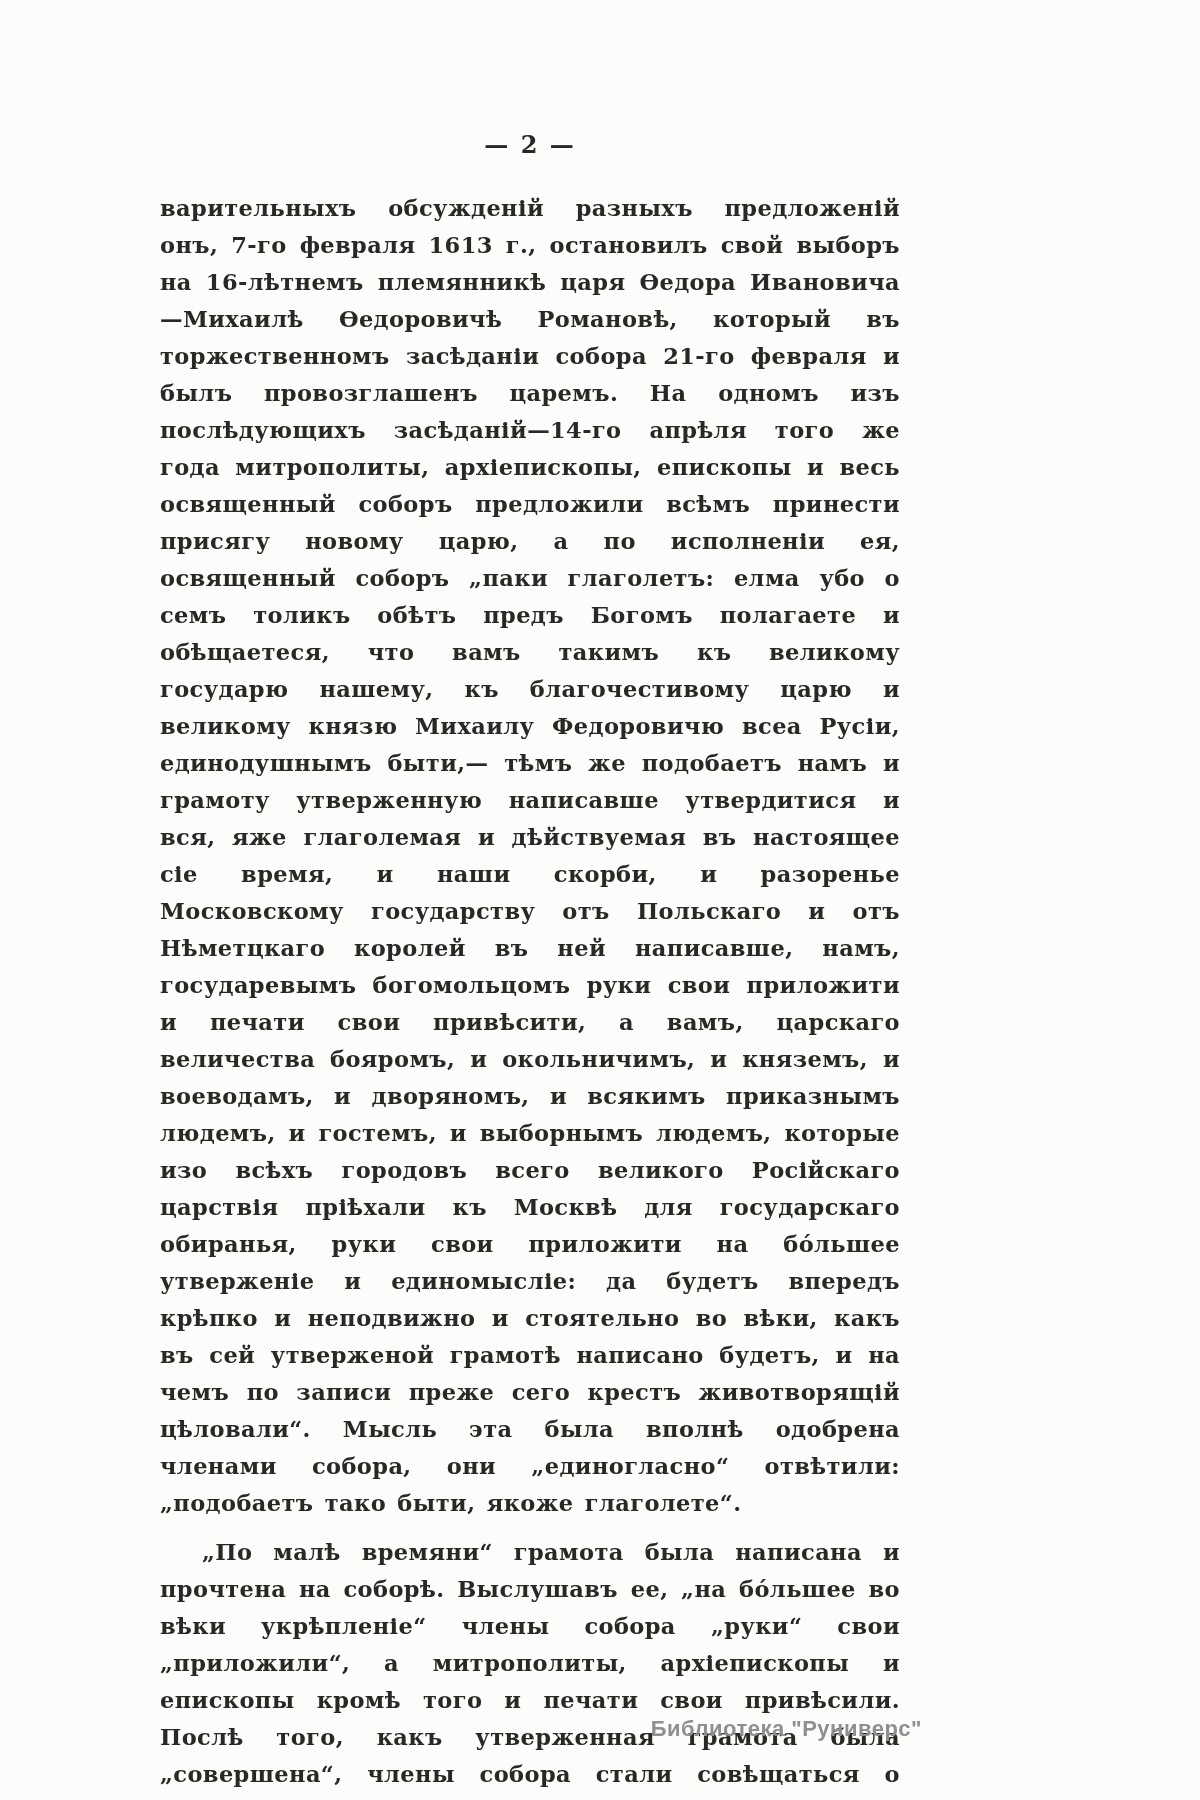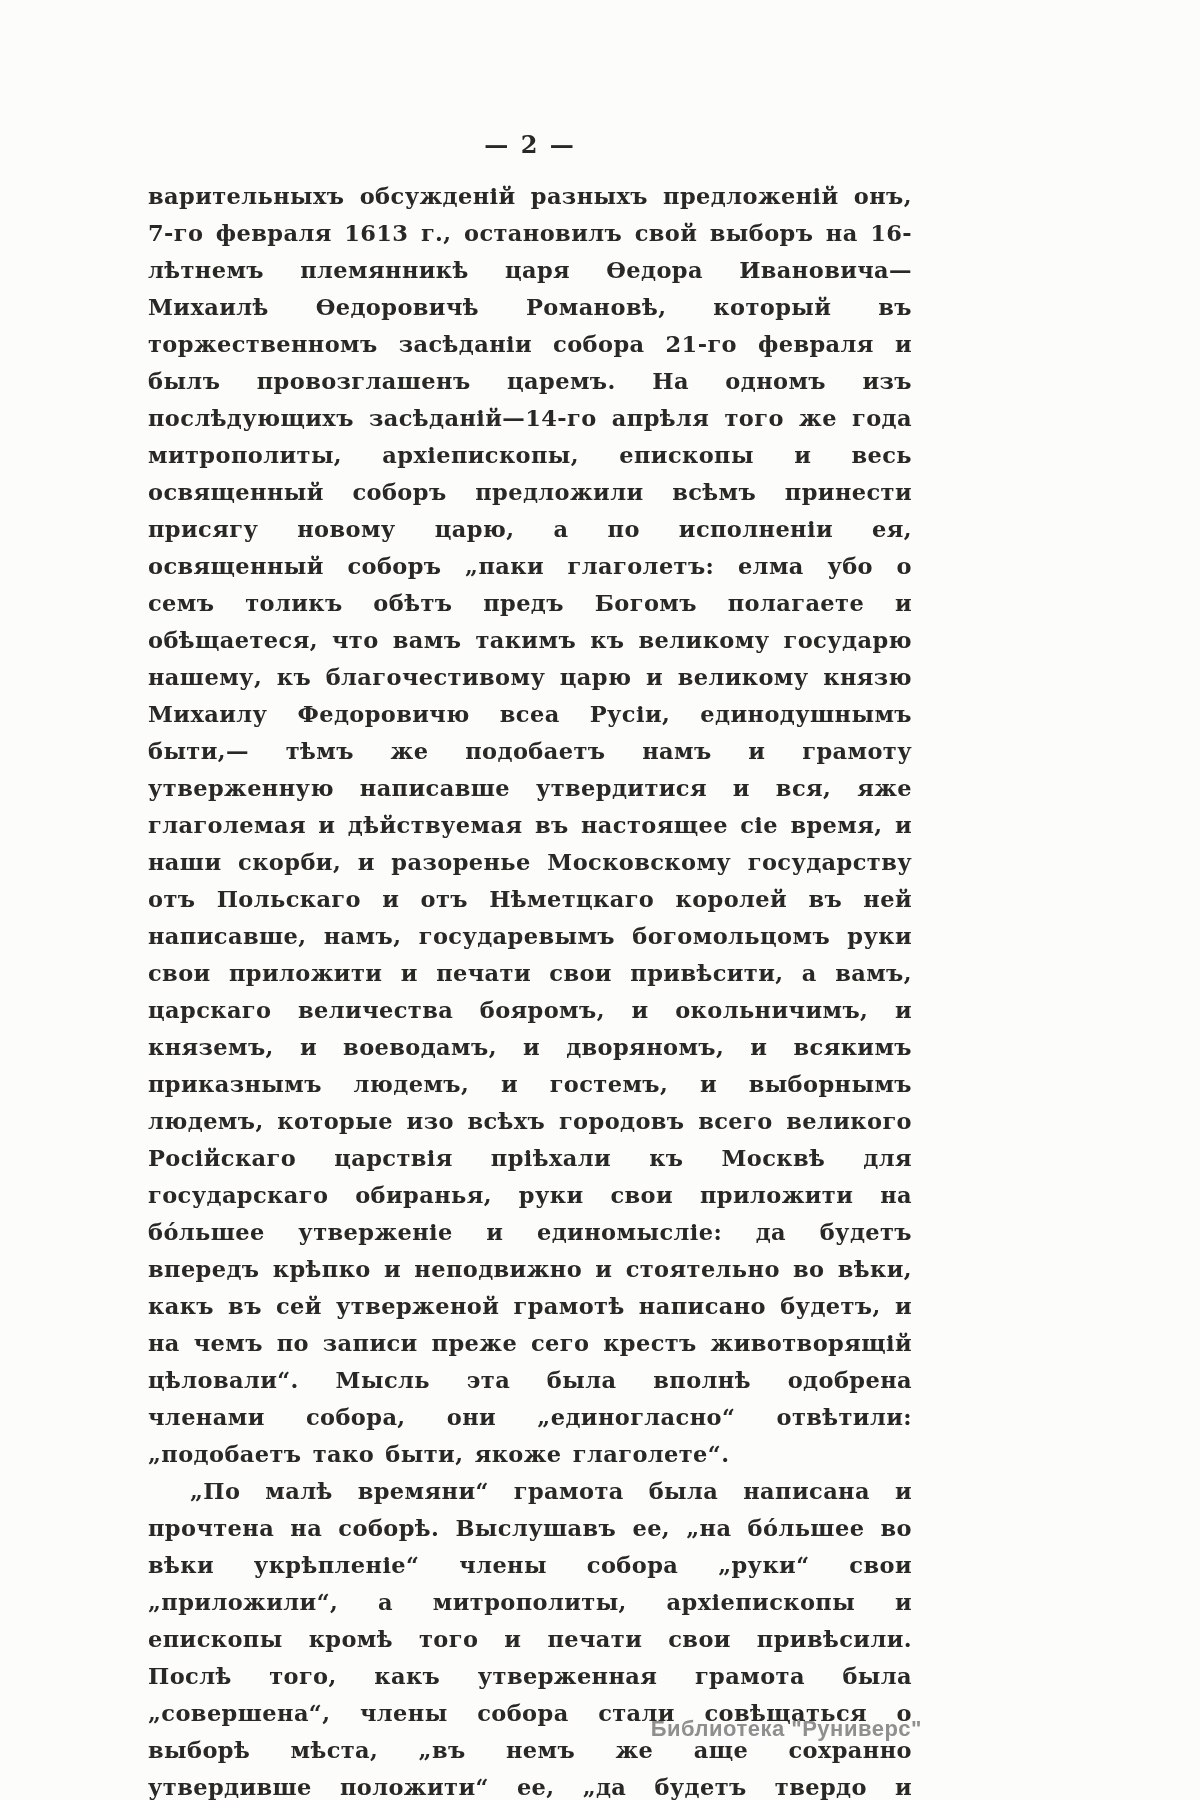--- a/index.html
+++ b/index.html
@@ -34,21 +34,21 @@
     left: 148px;
     width: 764px;
     font-size: 22.5px;
     font-weight: bold;
     line-height: 37px;
     text-align: justify;
     letter-spacing: 0.4px;
     word-spacing: 3px;
   }
   .para {
-    margin: 0;
+    margin: 12px;
     padding: 0;
     text-indent: 42px;
   }
   .para.no-indent {
     text-indent: 0;
   }
   .watermark {
     position: absolute;
     right: 278px;
     bottom: 58px;

